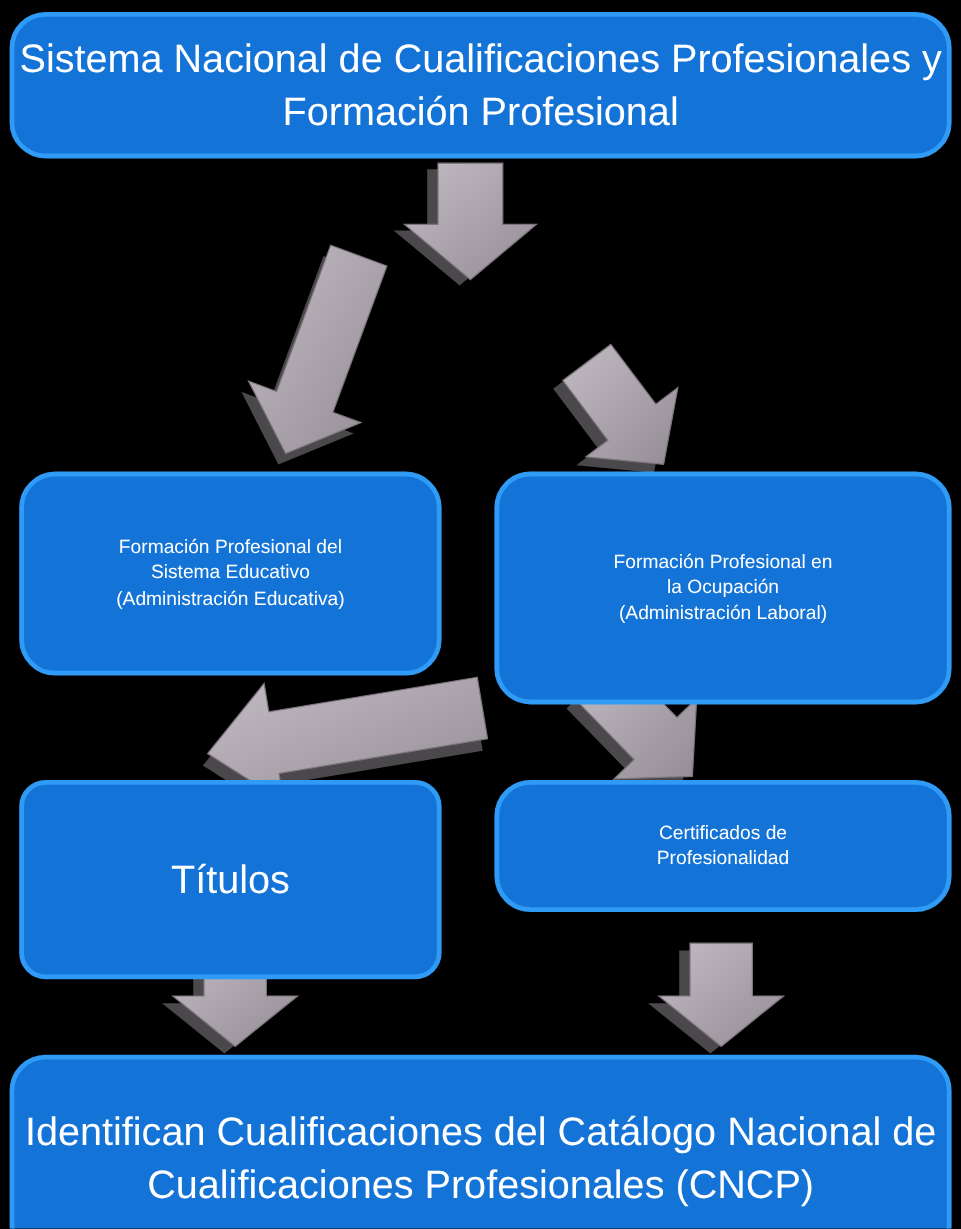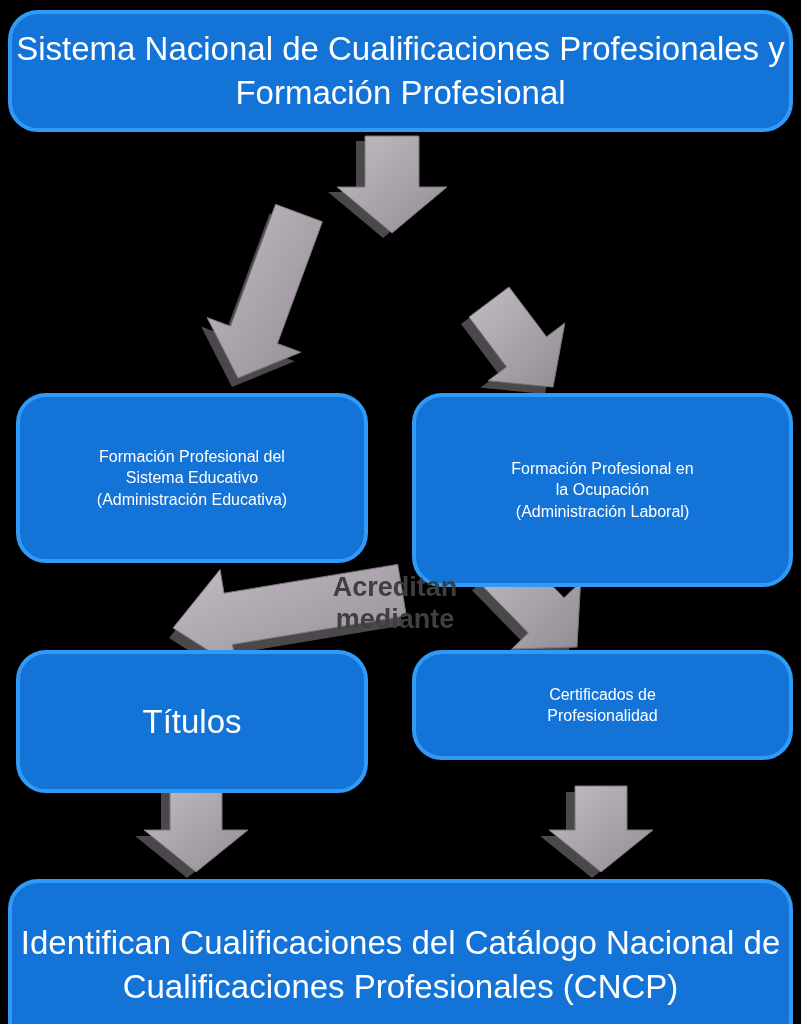--- a/index.html
+++ b/index.html
@@ -23,21 +23,21 @@
   .overlay{
     position:absolute;z-index:3;
     color:var(--overlay-text,#3F3F3F);
     font-weight:bold;text-align:center;white-space:pre-line;
     font-size:27px;line-height:1.18;
   }
   svg.arrows{position:absolute;left:0;top:0;z-index:1;}
   .pos-top         {left:8px;  top:10px;  width:785px; height:122px;}
   .pos-left2       {left:16px; top:393px; width:352px; height:170px;}
   .pos-right2      {left:412px;top:393px; width:381px; height:194px;}
-  .pos-titulos     {left:16px; top:650px; width:352px; height:143px;}
+  .pos-titulos     {left:16px; top:650px; width:352px; height:166px;border-radius:22px;}
   .pos-cert        {left:412px;top:650px; width:381px; height:110px;}
   .pos-bottom      {left:8px;  top:879px; width:785px; height:172px;}
   .pos-integra     {left:215px;top:237px; width:360px;}
   .pos-acreditan   {left:295px;top:572px; width:200px;}
 </style>
 </head>
 <body>
 
 <div class="stage" style="--bg: #000000; --node-fill: #1373D6; --node-border: #2F9BF7; --node-text: #FFFFFF; --overlay-text: #3F3F3F;">
 
@@ -93,16 +93,14 @@
 
   <div class="node pos-titulos f25">Títulos</div>
 
   <div class="node pos-cert f24">Certificados de
 Profesionalidad</div>
 
   <div class="node pos-bottom f25">Identifican Cualificaciones del Catálogo Nacional de
 Cualificaciones Profesionales (CNCP)</div>
 
 
-  <div class="overlay pos-acreditan">Acreditan
-mediante</div>
 
 </div>
 
 </body></html>

